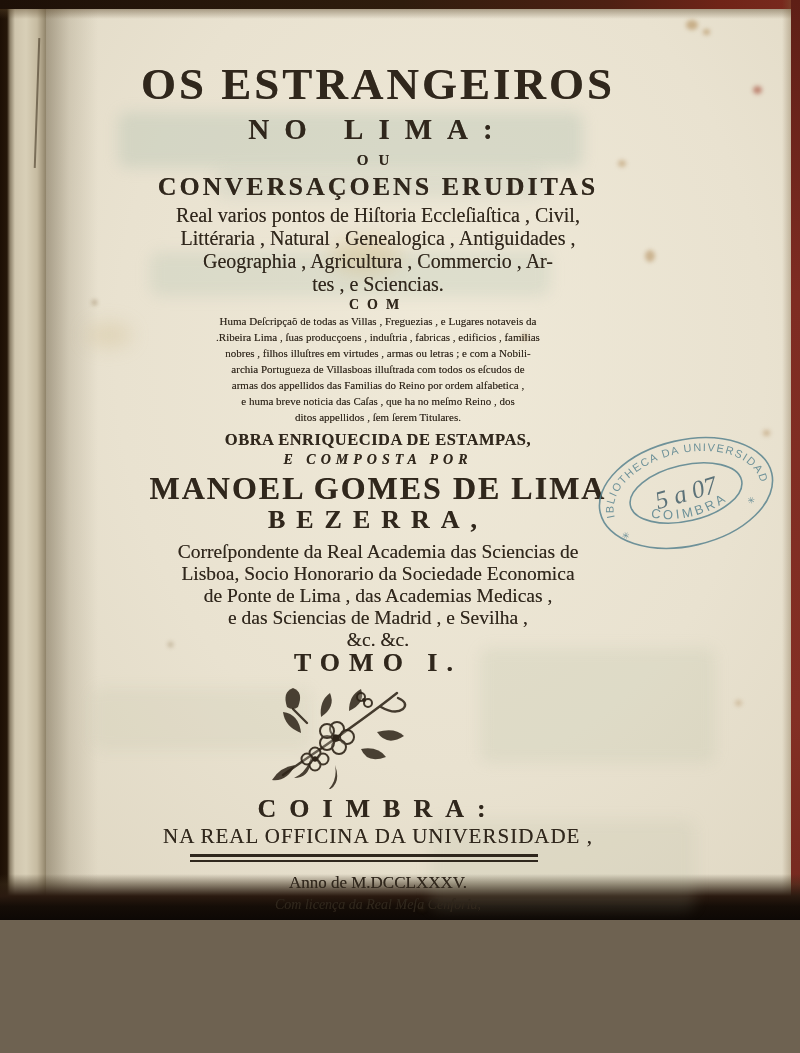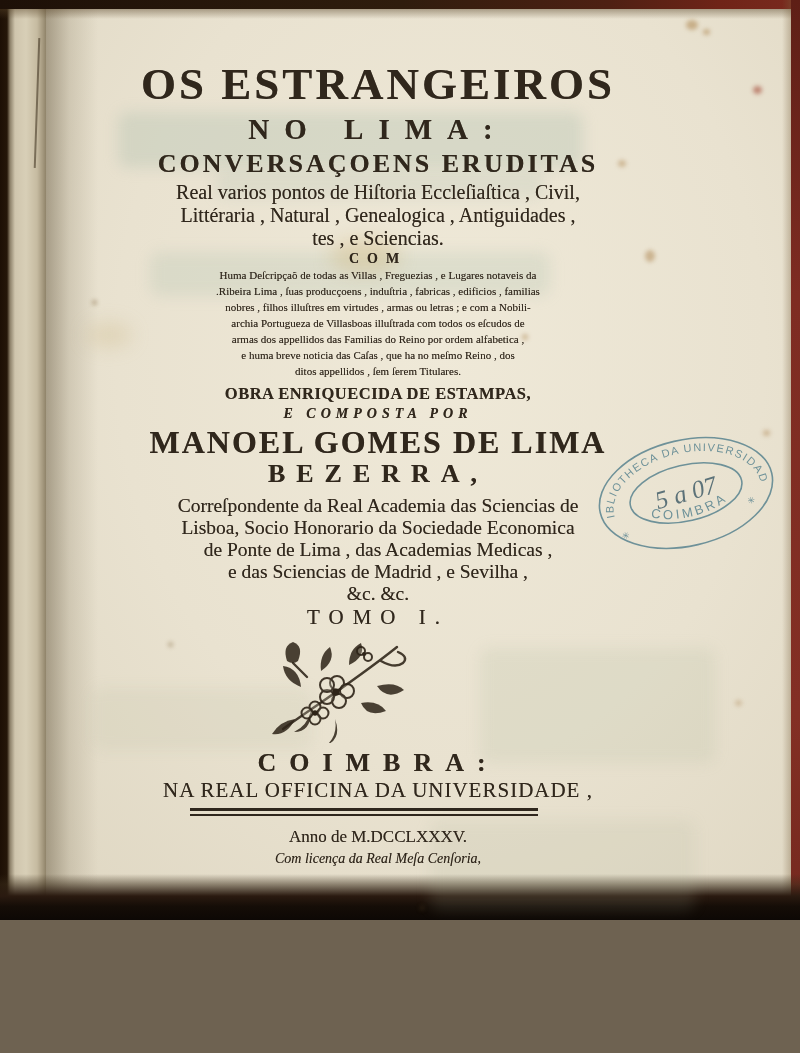--- a/index.html
+++ b/index.html
@@ -38,21 +38,21 @@
   .t-ou     {margin-top:7px;font-size:15px;line-height:16px;font-weight:700;letter-spacing:10px;}
   .t-conv   {margin-top:4px;font-size:26px;line-height:30px;font-weight:700;letter-spacing:3px;white-space:nowrap;}
   .subtitle {margin-top:2px;font-size:20px;line-height:23px;}
   .t-com    {margin-top:1px;font-size:14px;line-height:15px;font-weight:700;letter-spacing:8px;}
   .desc     {margin-top:1px;font-size:11px;line-height:16px;}
   .t-obra   {margin-top:5px;font-size:16.5px;line-height:19px;font-weight:700;letter-spacing:.5px;}
   .t-comp   {margin-top:3px;font-size:14px;line-height:16px;font-weight:700;font-style:italic;letter-spacing:5px;}
   .t-auth1  {margin-top:3px;font-size:32px;line-height:34px;font-weight:700;letter-spacing:2px;white-space:nowrap;}
   .t-auth2  {margin-top:1px;font-size:26px;line-height:28px;font-weight:700;letter-spacing:11px;}
   .creds    {margin-top:7px;font-size:19.5px;line-height:22px;}
-  .t-tomo   {margin-top:0px;font-size:21px;line-height:24px;font-weight:400;letter-spacing:9px;}
+  .t-tomo   {margin-top:0px;font-size:26px;line-height:24px;font-weight:700;letter-spacing:9px;}
   .vignette {margin-top:2px;height:112px;}
   .vignette svg{transform:translateX(-38px);}
   .t-city   {margin-top:6px;font-size:26px;line-height:28px;font-weight:700;letter-spacing:13px;}
   .t-press  {margin-top:1px;font-size:21px;line-height:24px;letter-spacing:1px;white-space:nowrap;}
   .rule     {margin:6px auto 0;width:348px;height:3px;border-top:3px solid #2f271d;border-bottom:2px solid #2f271d;transform:translateX(-14px);}
   .t-anno   {margin-top:11px;font-size:17px;line-height:20px;}
   .t-lic    {font-size:14px;line-height:23px;font-style:italic;}
   
   .stamp{position:absolute;left:594px;top:434px;width:184px;height:118px;
     transform:rotate(-13deg);opacity:.82;}
@@ -89,25 +89,27 @@
   <div class="spot" style="left:168px;top:642px;width:5px;height:5px;background:rgba(120,90,48,.4);"></div>
   <div class="spot" style="left:420px;top:906px;width:4px;height:4px;background:rgba(90,70,40,.5);"></div>
   <div class="spot" style="left:700px;top:950px;width:5px;height:5px;background:rgba(120,90,48,.4);"></div>
   <div class="spot" style="left:735px;top:700px;width:7px;height:6px;background:rgba(160,112,52,.3);"></div>
   <div class="stain" style="left:330px;top:238px;width:70px;height:36px;background:rgba(206,178,116,.32);"></div>
   <div class="stain" style="left:86px;top:322px;width:46px;height:26px;background:rgba(200,176,120,.25);"></div>
 
   <div class="content">
     <div class="t-main">OS ESTRANGEIROS</div>
     <div class="t-sub">NO LIMA:</div>
+    <div class="t-ou">OU</div>
     <div class="t-conv">CONVERSAÇOENS ERUDITAS</div>
 
     <div class="subtitle">
       <div>Real varios pontos de Hiſtoria Eccleſiaſtica , Civil,</div>
       <div>Littéraria , Natural , Genealogica , Antiguidades ,</div>
+      <div>Geographia , Agricultura , Commercio , Ar-</div>
       <div>tes , e Sciencias.</div>
     </div>
 
     <div class="t-com">COM</div>
 
     <div class="desc">
       <div>Huma Deſcripçaõ de todas as Villas , Freguezias , e Lugares notaveis da</div>
       <div>.Ribeira Lima , ſuas producçoens , induſtria , fabricas , edificios , familias</div>
       <div>nobres , filhos illuſtres em virtudes , armas ou letras ;  e com a Nobili-</div>
       <div>archia Portugueza de Villasboas illuſtrada com todos os eſcudos de</div>

